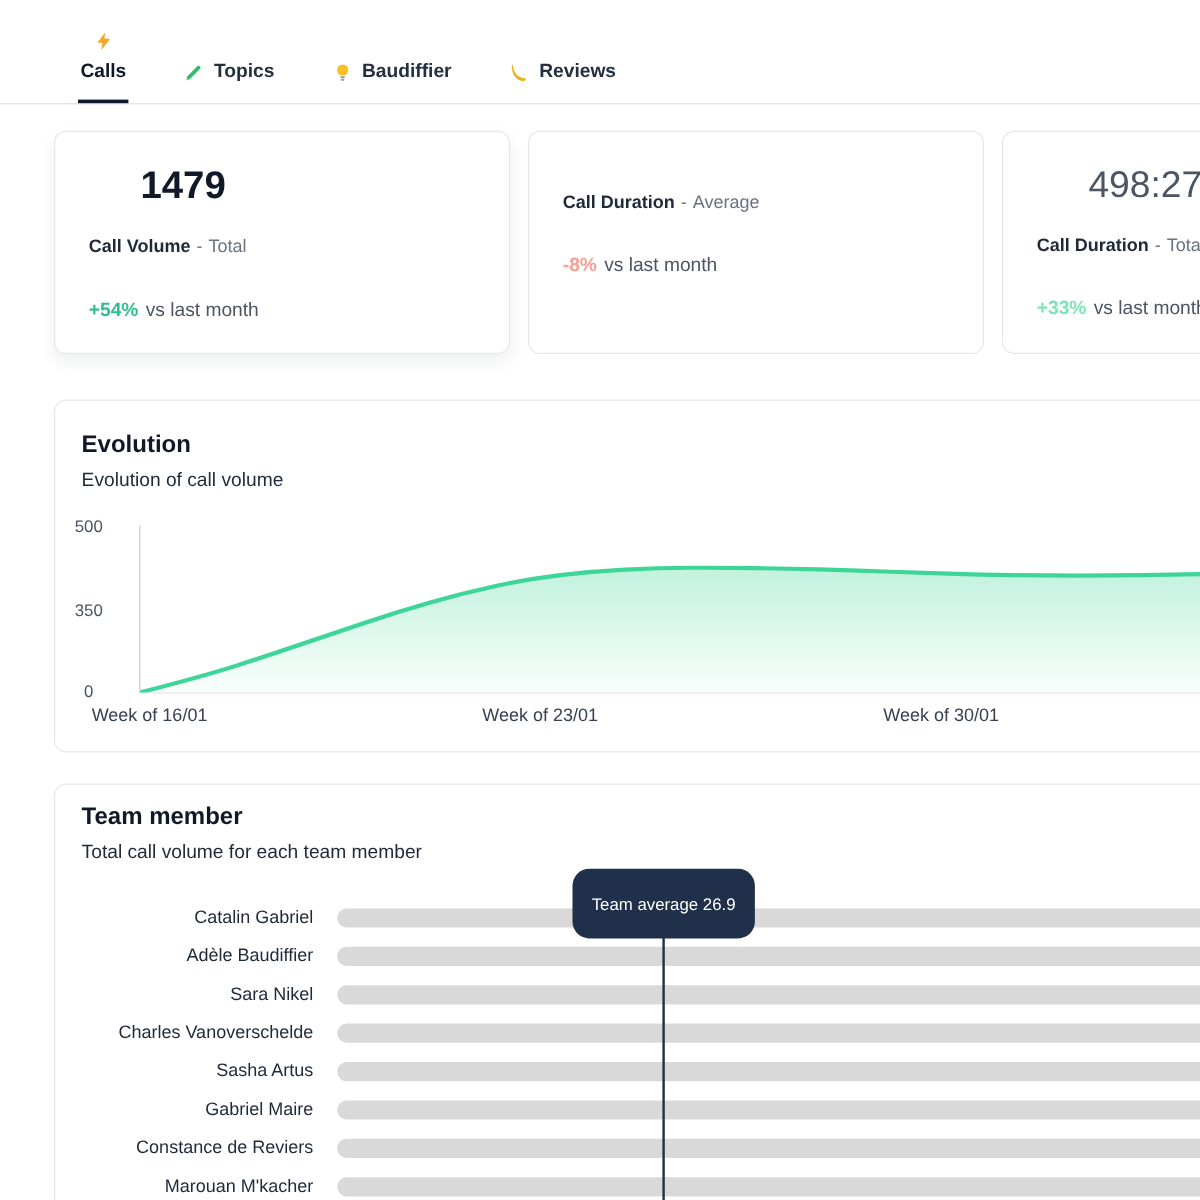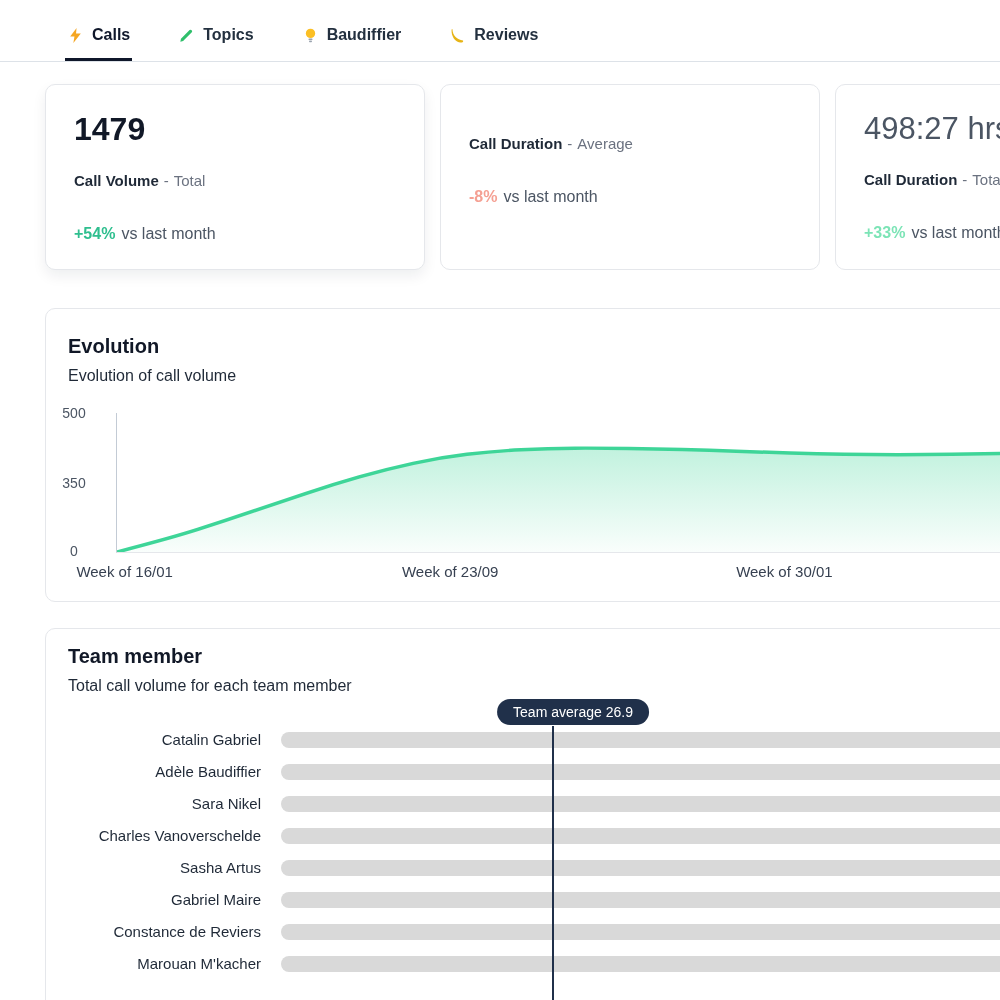--- a/index.html
+++ b/index.html
@@ -4,29 +4,29 @@
 <style>
   * { margin:0; padding:0; box-sizing:border-box; }
   html,body { width:1000px; height:1000px; overflow:hidden; background:#fff;
     font-family:"Liberation Sans", sans-serif; color:#1f2937; }
 
   
   .tabs { display:flex; gap:44px; padding-left:65px; border-bottom:1px solid #dde2e8; align-items:flex-end; }
   .tab { display:flex; align-items:center; gap:8px; padding:26px 2px 14px 2px;
     border-bottom:3px solid transparent; cursor:pointer;
     font-size:16px; font-weight:700; color:#23303f; }
-  .tab.active { color:#0f172a; border-bottom-color:#0f172a; }
+  .tab.active { color:#0f172a; border-bottom-color:#0f172a;flex-direction:column; }
   .ticon { width:17px; height:17px; flex:0 0 auto; }
 
   
   .stats { display:flex; gap:15px; margin:22px 0 0 45px; width:1200px; }
   .card { background:#fff; border:1px solid #e5e7eb; border-radius:10px; }
   .stat-card { width:380px; padding:26px 28px; }
   .stat-card.first { box-shadow:0 6px 14px rgba(15,23,42,.07); }
-  .stat-value { font-size:31px; color:#4b5563; }
+  .stat-value { font-size:31px; color:#4b5563;margin-left:43px; }
   .stat-card.first .stat-value { font-weight:700; color:#111827; font-size:32px; }
   .stat-metric { margin-top:24px; font-size:15px; display:flex; gap:5px; }
   .metric-name { font-weight:700; color:#1f2937; }
   .metric-sep, .metric-qualifier { color:#6b7280; }
   .stat-delta { margin-top:36px; font-size:16px; display:flex; gap:6px; align-items:baseline; }
   .delta { font-weight:700; }
   .delta.pos { color:#2fbf8f; }
   .delta.pos-light { color:#7ce4b6; }
   .delta.neg { color:#f5a093; }
   .delta-note { color:#4b5563; }
@@ -46,22 +46,22 @@
   .xlab.p0 { left:0.8%; } .xlab.p1 { left:31%; } .xlab.p2 { left:62%; }
 
   
   .team-card { position:relative; margin:26px 0 0 45px; width:1150px; height:420px;
     padding:16px 0 0 16px; overflow:hidden; }
   .team-rows { margin-top:36px; }
   .team-row { display:flex; align-items:center; margin-bottom:15px; }
   .team-name { width:199px; margin-right:20px; text-align:right; font-size:15px; color:#1f2937; white-space:nowrap; }
   .team-bar { flex:1; height:16px; border-radius:8px; background:#d9d9d9; }
   .avg-line { position:absolute; left:506px; top:97px; bottom:0; width:2px; background:#20304a; z-index:2; }
-  .avg-pill { position:absolute; left:527px; top:70px; transform:translateX(-50%); z-index:3;
-    background:#20304a; color:#fff; font-size:14px; padding:5px 16px; border-radius:14px; white-space:nowrap; }
+  .avg-pill { position:absolute; left:507px; top:70px; transform:translateX(-50%); z-index:3;
+    background:#20304a; color:#fff; font-size:14px; padding:21px 16px; border-radius:14px; white-space:nowrap; }
 </style>
 </head>
 <body>
 
 <div class="tabs">
   <div class="tab active">
     <svg class="ticon" viewBox="0 0 16 16">
       <polygon points="9,1 3,9 7,9 6,15 13,6 8.5,6" fill="#f5a623"></polygon>
     </svg>
     <span>Calls</span>
@@ -146,21 +146,21 @@
             <stop offset="1" stop-color="#3ed598" stop-opacity="0.03"></stop>
           </linearGradient>
         </defs>
         <path d="M0.0,140.0 Q46.3,126.0 69.4,117.3 Q92.5,108.6 115.6,99.4 Q138.8,90.2 161.9,81.1 Q185.0,72.0 208.1,64.3 Q231.3,56.6 254.4,50.7 Q277.5,44.8 300.6,41.6 Q323.8,38.4 346.9,37.0 Q370.0,35.6 393.1,35.4 Q416.3,35.3 439.4,35.7 Q462.5,36.1 485.6,36.8 Q508.8,37.5 531.9,38.5 Q555.0,39.5 578.1,40.3 Q601.3,41.2 624.4,41.6 Q647.5,42.0 670.6,42.0 Q693.8,42.0 716.9,41.6 Q740.0,41.2 763.1,40.6 Q786.3,40.0 809.4,39.5 Q832.5,38.9 855.6,38.5 Q878.8,38.1 901.9,37.7 L925.0,37.2 L925,140 L0,140 Z" fill="url(#areaGrad)"></path>
         <path d="M0.0,140.0 Q46.3,126.0 69.4,117.3 Q92.5,108.6 115.6,99.4 Q138.8,90.2 161.9,81.1 Q185.0,72.0 208.1,64.3 Q231.3,56.6 254.4,50.7 Q277.5,44.8 300.6,41.6 Q323.8,38.4 346.9,37.0 Q370.0,35.6 393.1,35.4 Q416.3,35.3 439.4,35.7 Q462.5,36.1 485.6,36.8 Q508.8,37.5 531.9,38.5 Q555.0,39.5 578.1,40.3 Q601.3,41.2 624.4,41.6 Q647.5,42.0 670.6,42.0 Q693.8,42.0 716.9,41.6 Q740.0,41.2 763.1,40.6 Q786.3,40.0 809.4,39.5 Q832.5,38.9 855.6,38.5 Q878.8,38.1 901.9,37.7 L925.0,37.2" fill="none" stroke="#3ed598" stroke-width="3.5" stroke-linecap="round" stroke-linejoin="round"></path>
       </svg>
     </div>
   </div>
   <div class="xlabels">
     <span class="xlab p0">Week of 16/01</span>
-    <span class="xlab p1">Week of 23/09</span>
+    <span class="xlab p1">Week of 23/01</span>
     <span class="xlab p2">Week of 30/01</span>
 
   </div>
 </div>
 
 <div class="card team-card">
   <div class="section-title" style="padding-left:6px;">Team member</div>
   <div class="section-sub" style="padding-left:6px;">Total call volume for each team member</div>
 
   <div class="avg-pill">Team average 26.9</div>

